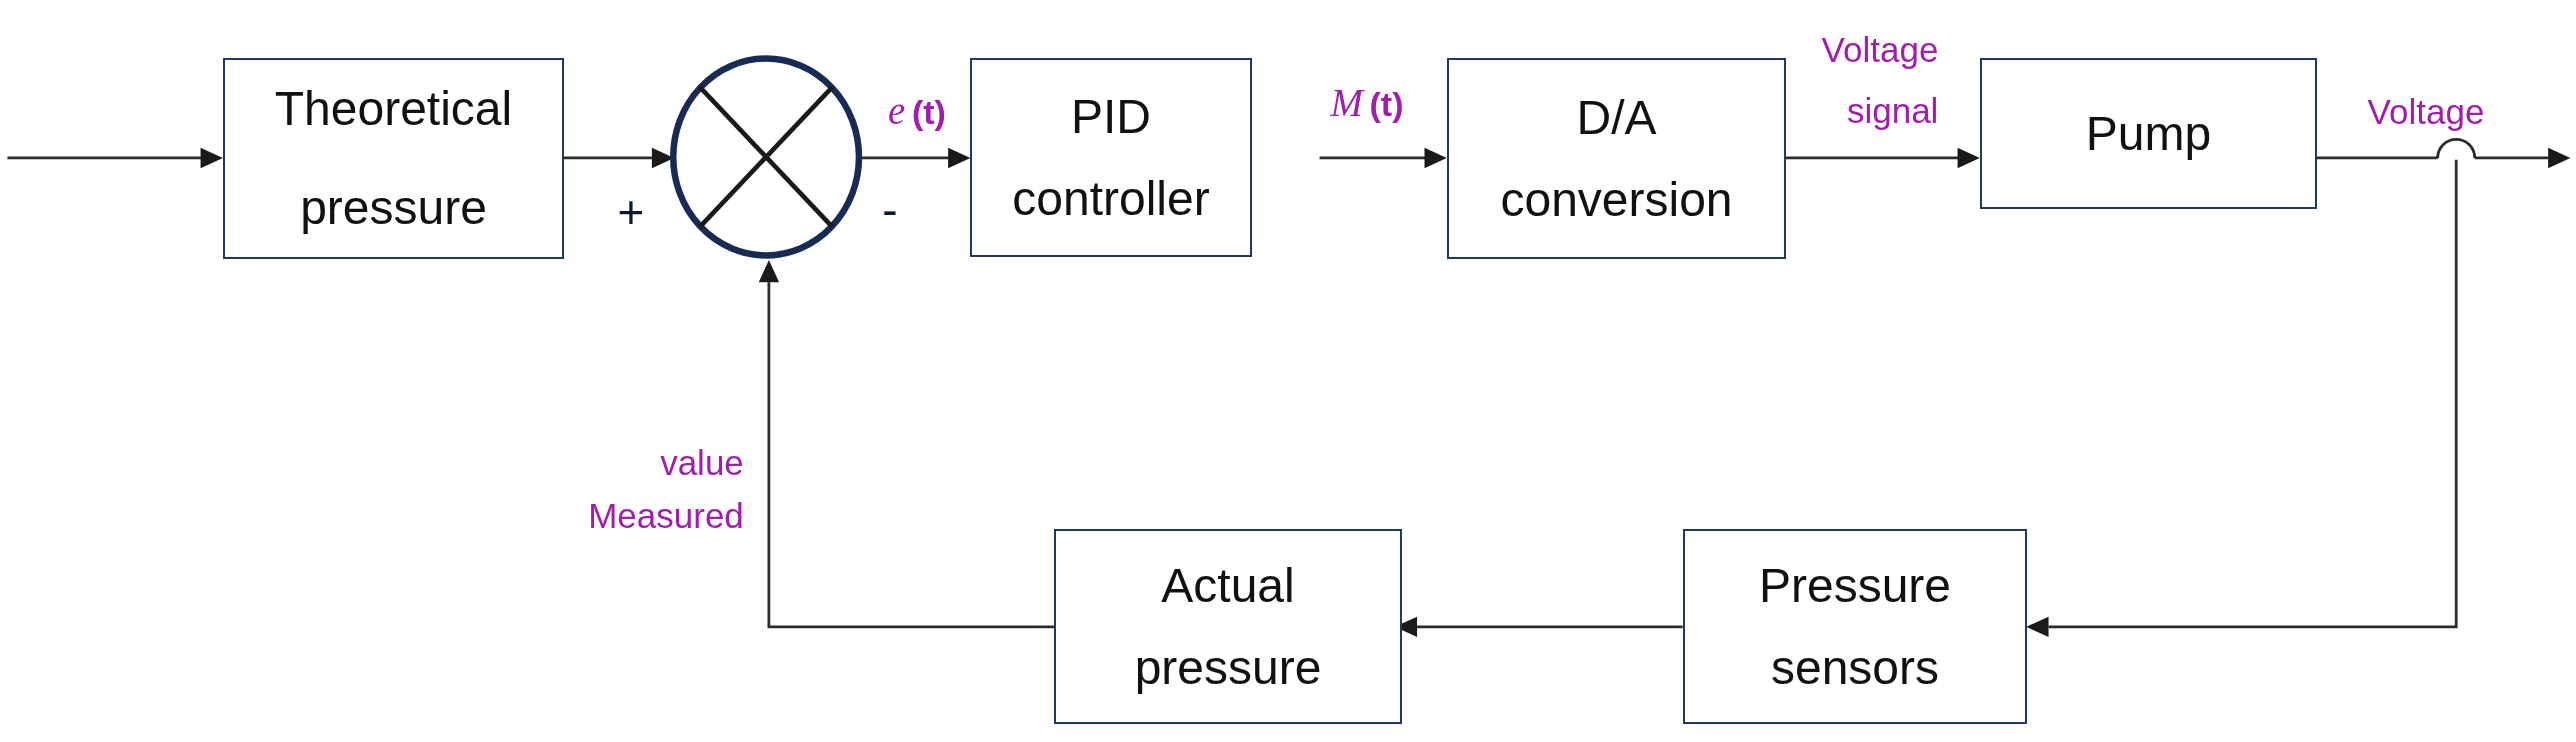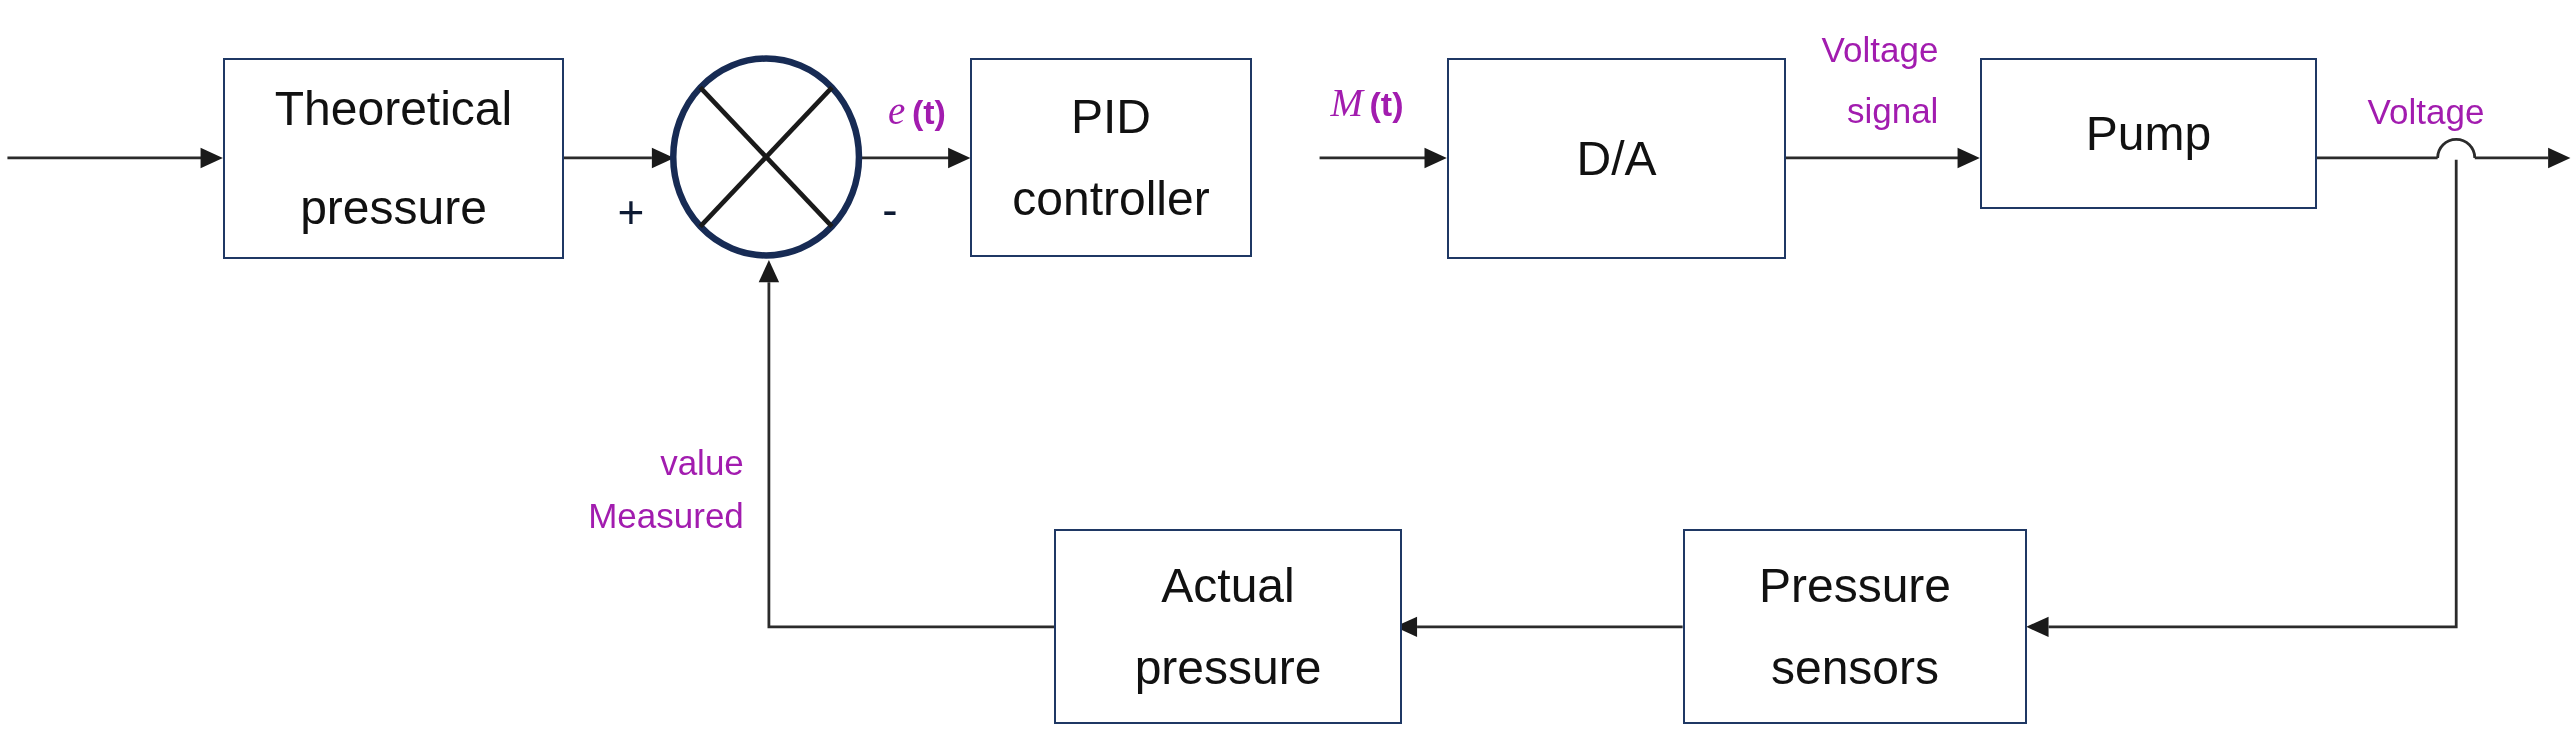--- a/index.html
+++ b/index.html
@@ -131,20 +131,21 @@
     <span>pressure</span>
   </div>
 
   <div class="box" id="box-pid">
     <span>PID</span>
     <span>controller</span>
   </div>
 
   <div class="box" id="box-da">
     <span>D/A</span>
+    <span>conversion</span>
   </div>
 
   <div class="box" id="box-pump">
     <span>Pump</span>
   </div>
 
   <div class="box" id="box-actual">
     <span>Actual</span>
     <span>pressure</span>
   </div>

